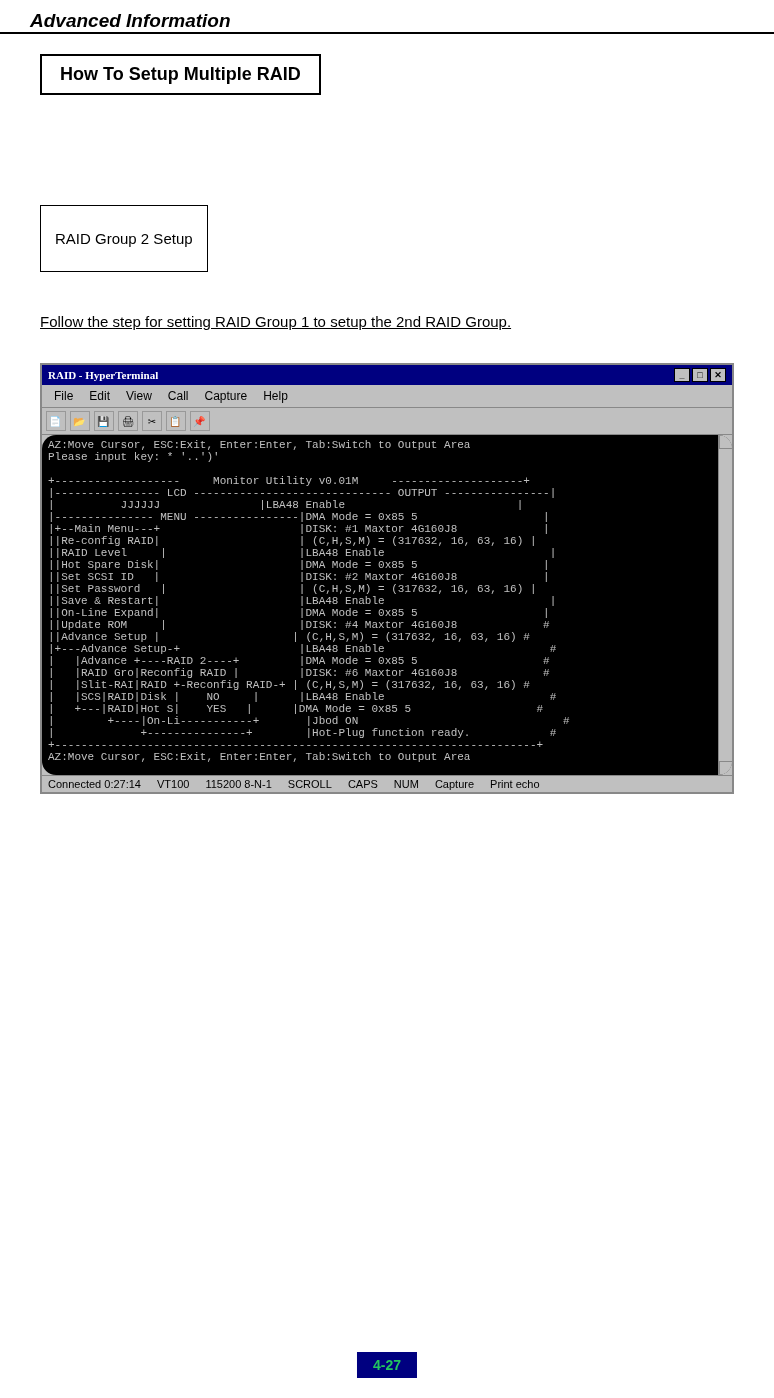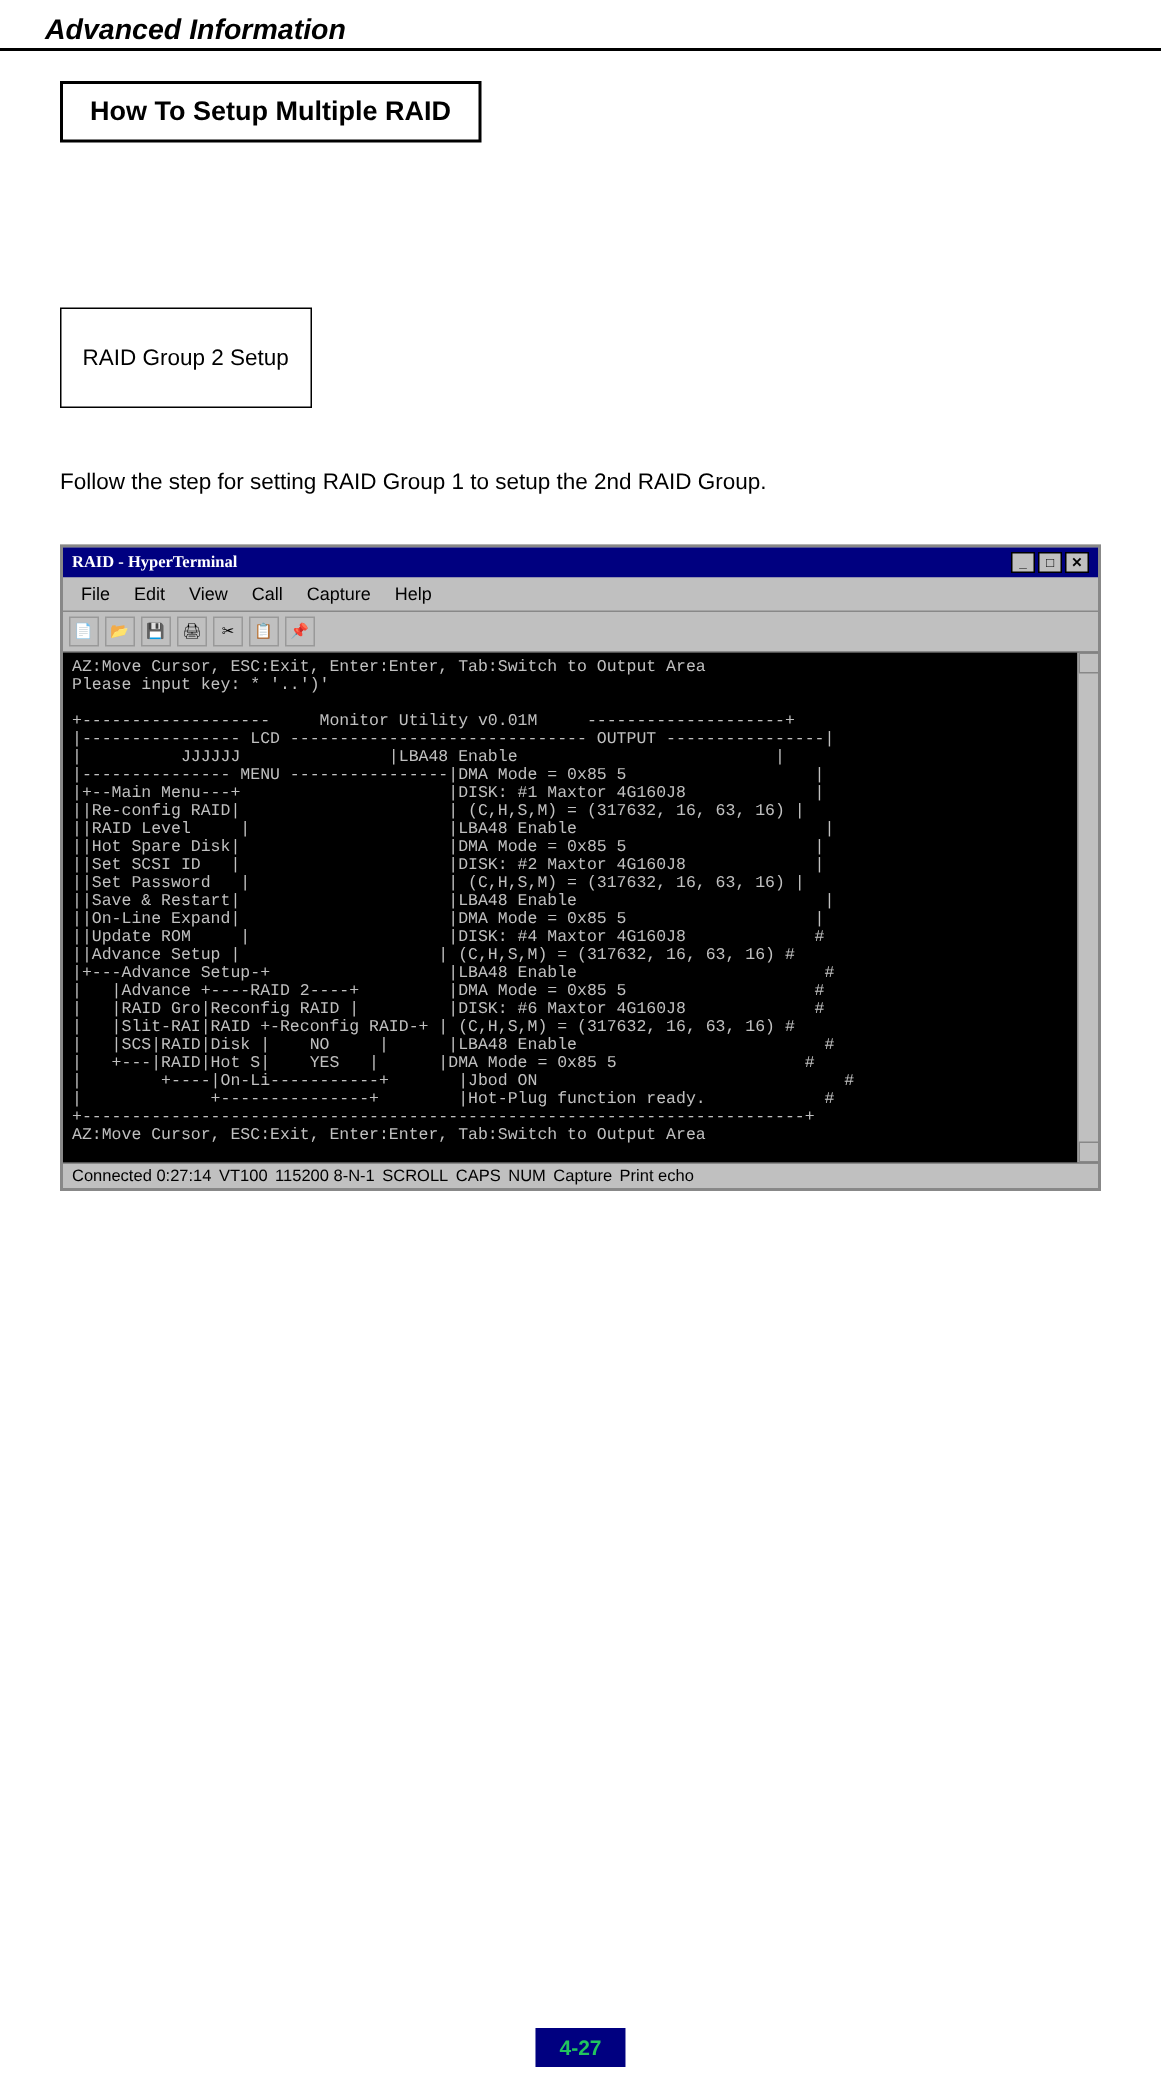--- a/index.html
+++ b/index.html
@@ -46,20 +46,21 @@
       margin-top: 40px;
       margin-bottom: 20px;
       font-size: 15px;
       background: #fff;
     }
 
     .body-text {
       font-size: 15px;
       line-height: 1.55;
       margin-bottom: 30px;
+      text-decoration: underline;
     }
 
     
     .terminal-container {
       margin: 20px 0 30px 0;
       border: 2px solid #888;
       background: #c0c0c0;
     }
 
     .terminal-titlebar {
@@ -133,20 +134,21 @@
 
     .terminal-body {
       background: #000000;
       color: #c0c0c0;
       font-family: 'Courier New', Courier, monospace;
       font-size: 11px;
       padding: 4px 6px;
       min-height: 340px;
       overflow: hidden;
       position: relative;
+      border-radius: 14px;
     }
 
     .terminal-scrollbar {
       position: absolute;
       right: 0;
       top: 0;
       width: 14px;
       height: 100%;
       background: #c0c0c0;
       border-left: 1px solid #888;
@@ -179,21 +181,21 @@
     .terminal-content-wrap {
       margin-right: 14px;
     }
 
     .terminal-statusbar {
       background: #c0c0c0;
       font-size: 11px;
       padding: 2px 6px;
       border-top: 1px solid #888;
       display: flex;
-      gap: 5px;
+      gap: 16px;
       align-items: flex-start;
     }
 
     
     .page-number {
       position: absolute;
       bottom: 20px;
       left: 50%;
       transform: translateX(-50%);
       background: #000080;

